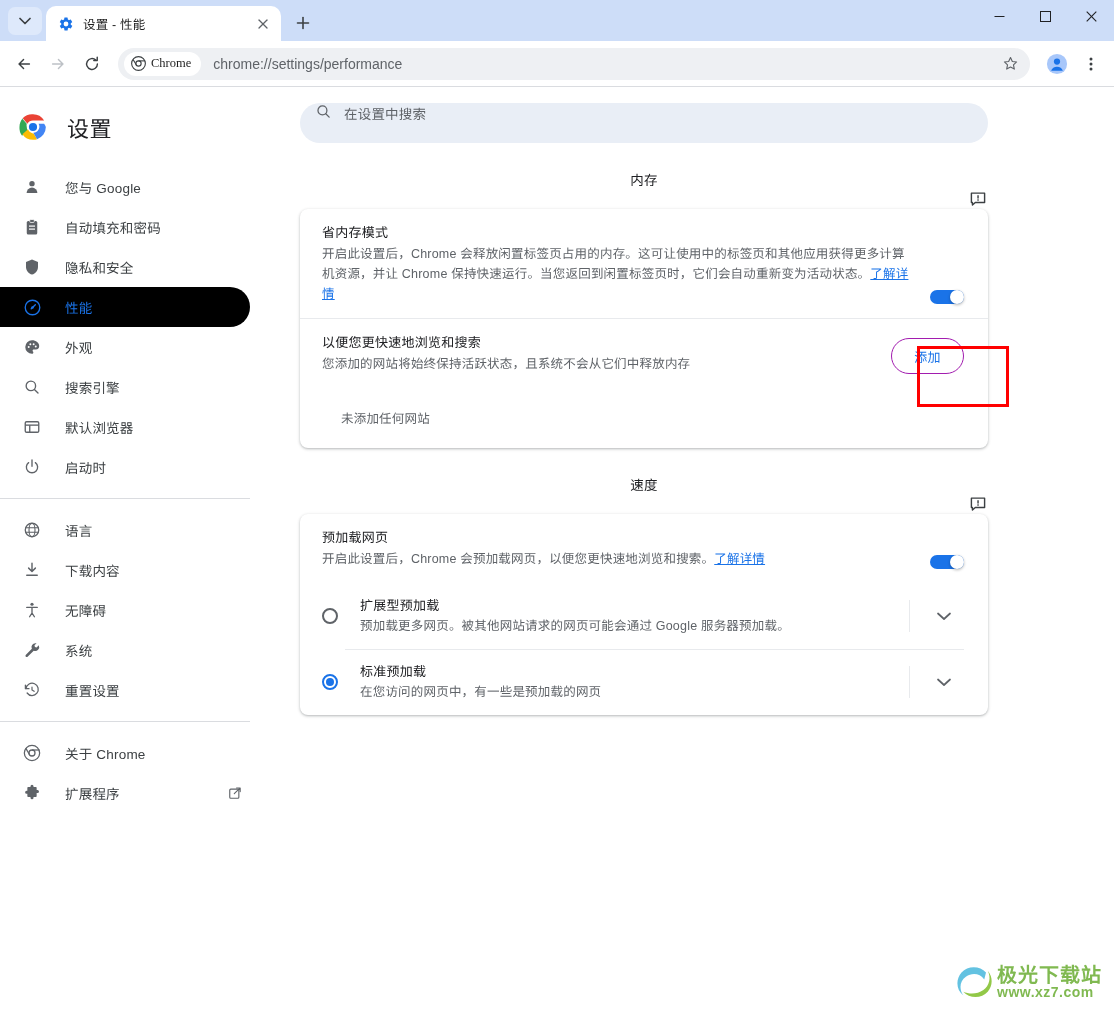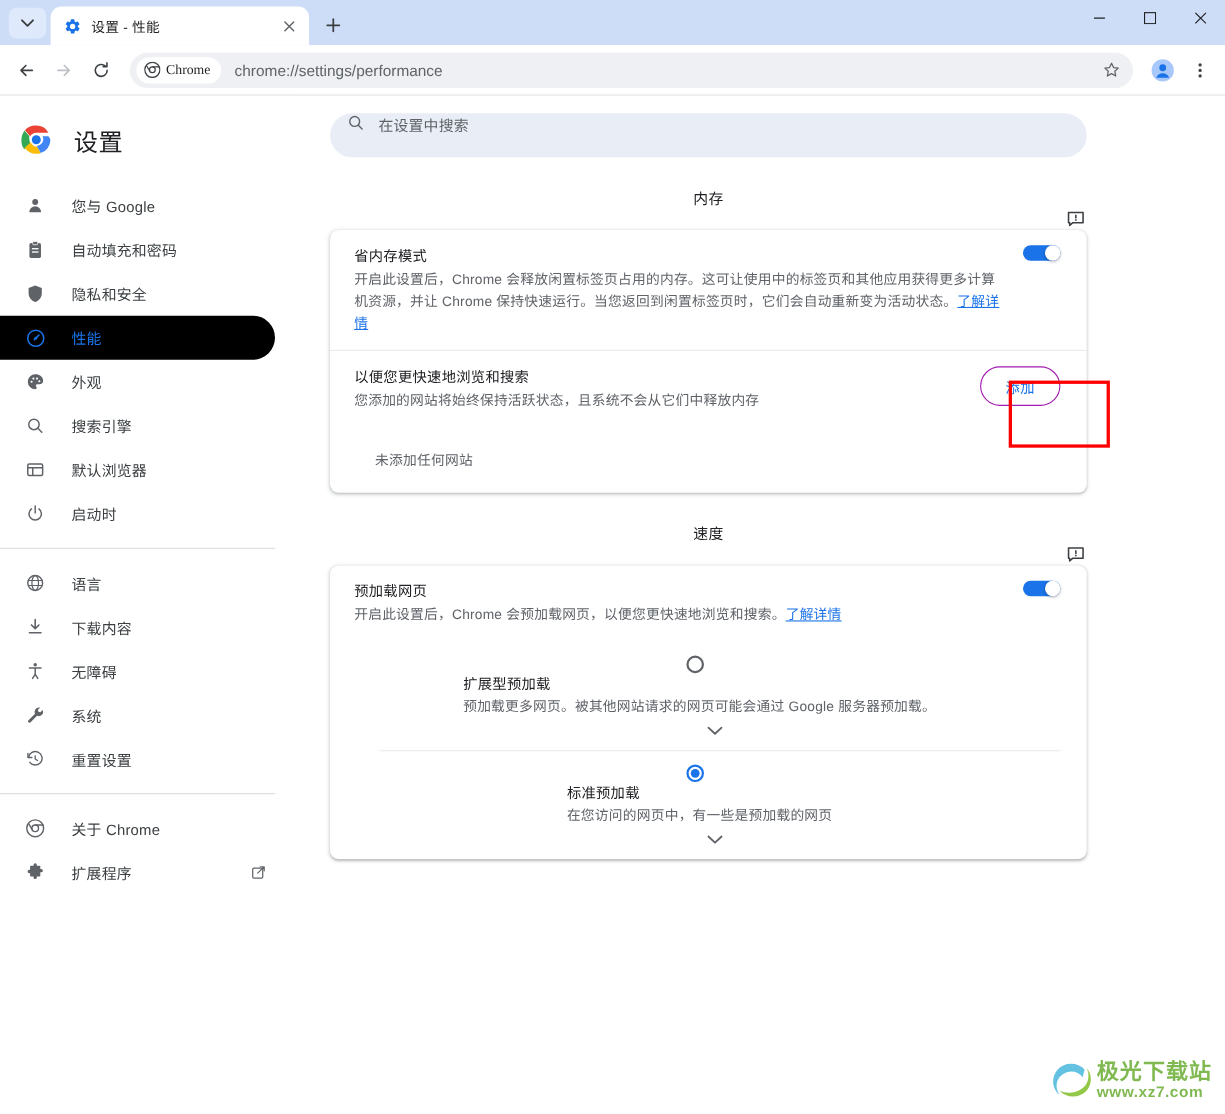--- a/index.html
+++ b/index.html
@@ -150,21 +150,21 @@
     align-items: center; justify-content: center; cursor: pointer;
   }
 
   .card {
     width: 688px; margin-left: 29px; background: #fff; border-radius: 8px;
     box-shadow: 0 1px 2px rgba(60,64,67,.25), 0 1px 3px 1px rgba(60,64,67,.1);
     overflow: hidden;
   }
 
   .row {
-    display: flex; align-items: flex-start; padding: 14px 24px 14px 22px;
+    display: flex; align-items: flex-end; padding: 14px 24px 14px 22px;
     min-height: 56px;
   }
   .row + .row { border-top: 1px solid #e8eaed; }
   .row .row-text { flex: 1; padding-right: 16px; }
   .row .row-title {
     font-size: 13px; color: #202124; letter-spacing: .25px; line-height: 20px;
   }
   .row .row-desc {
     font-size: 12.5px; color: #5f6368; letter-spacing: .2px;
     line-height: 20px; margin-top: 1px;
@@ -200,21 +200,21 @@
   }
 
   .empty-row {
     padding: 19px 24px 21px 41px; font-size: 12.5px; color: #5f6368;
     letter-spacing: .2px; border-top: 1px solid transparent;
   }
 
   
   .radio-row {
     display: flex; align-items: center; padding: 13px 24px 13px 22px;
-    min-height: 62px; cursor: pointer; flex-direction: column;
+    min-height: 62px; cursor: pointer;
   }
   .radio-row + .radio-row { position: relative; }
   .radio-row + .radio-row::before {
     content: ""; position: absolute; left: 45px; right: 24px; top: 0;
     height: 1px; background: #e8eaed;
   }
   .radio {
     width: 16px; height: 16px; border-radius: 50%; border: 2px solid #5f6368;
     flex: 0 0 16px; margin-right: 22px; position: relative; box-sizing: border-box;
   }

